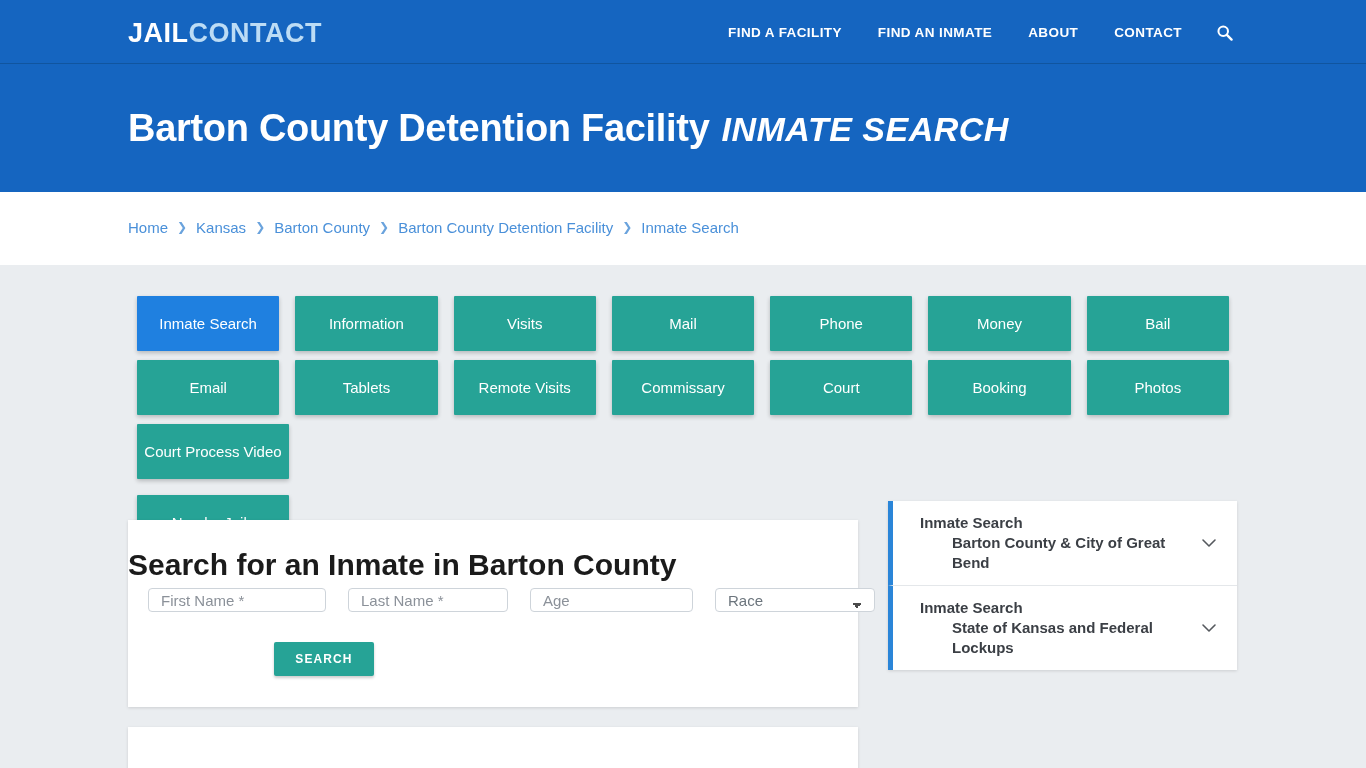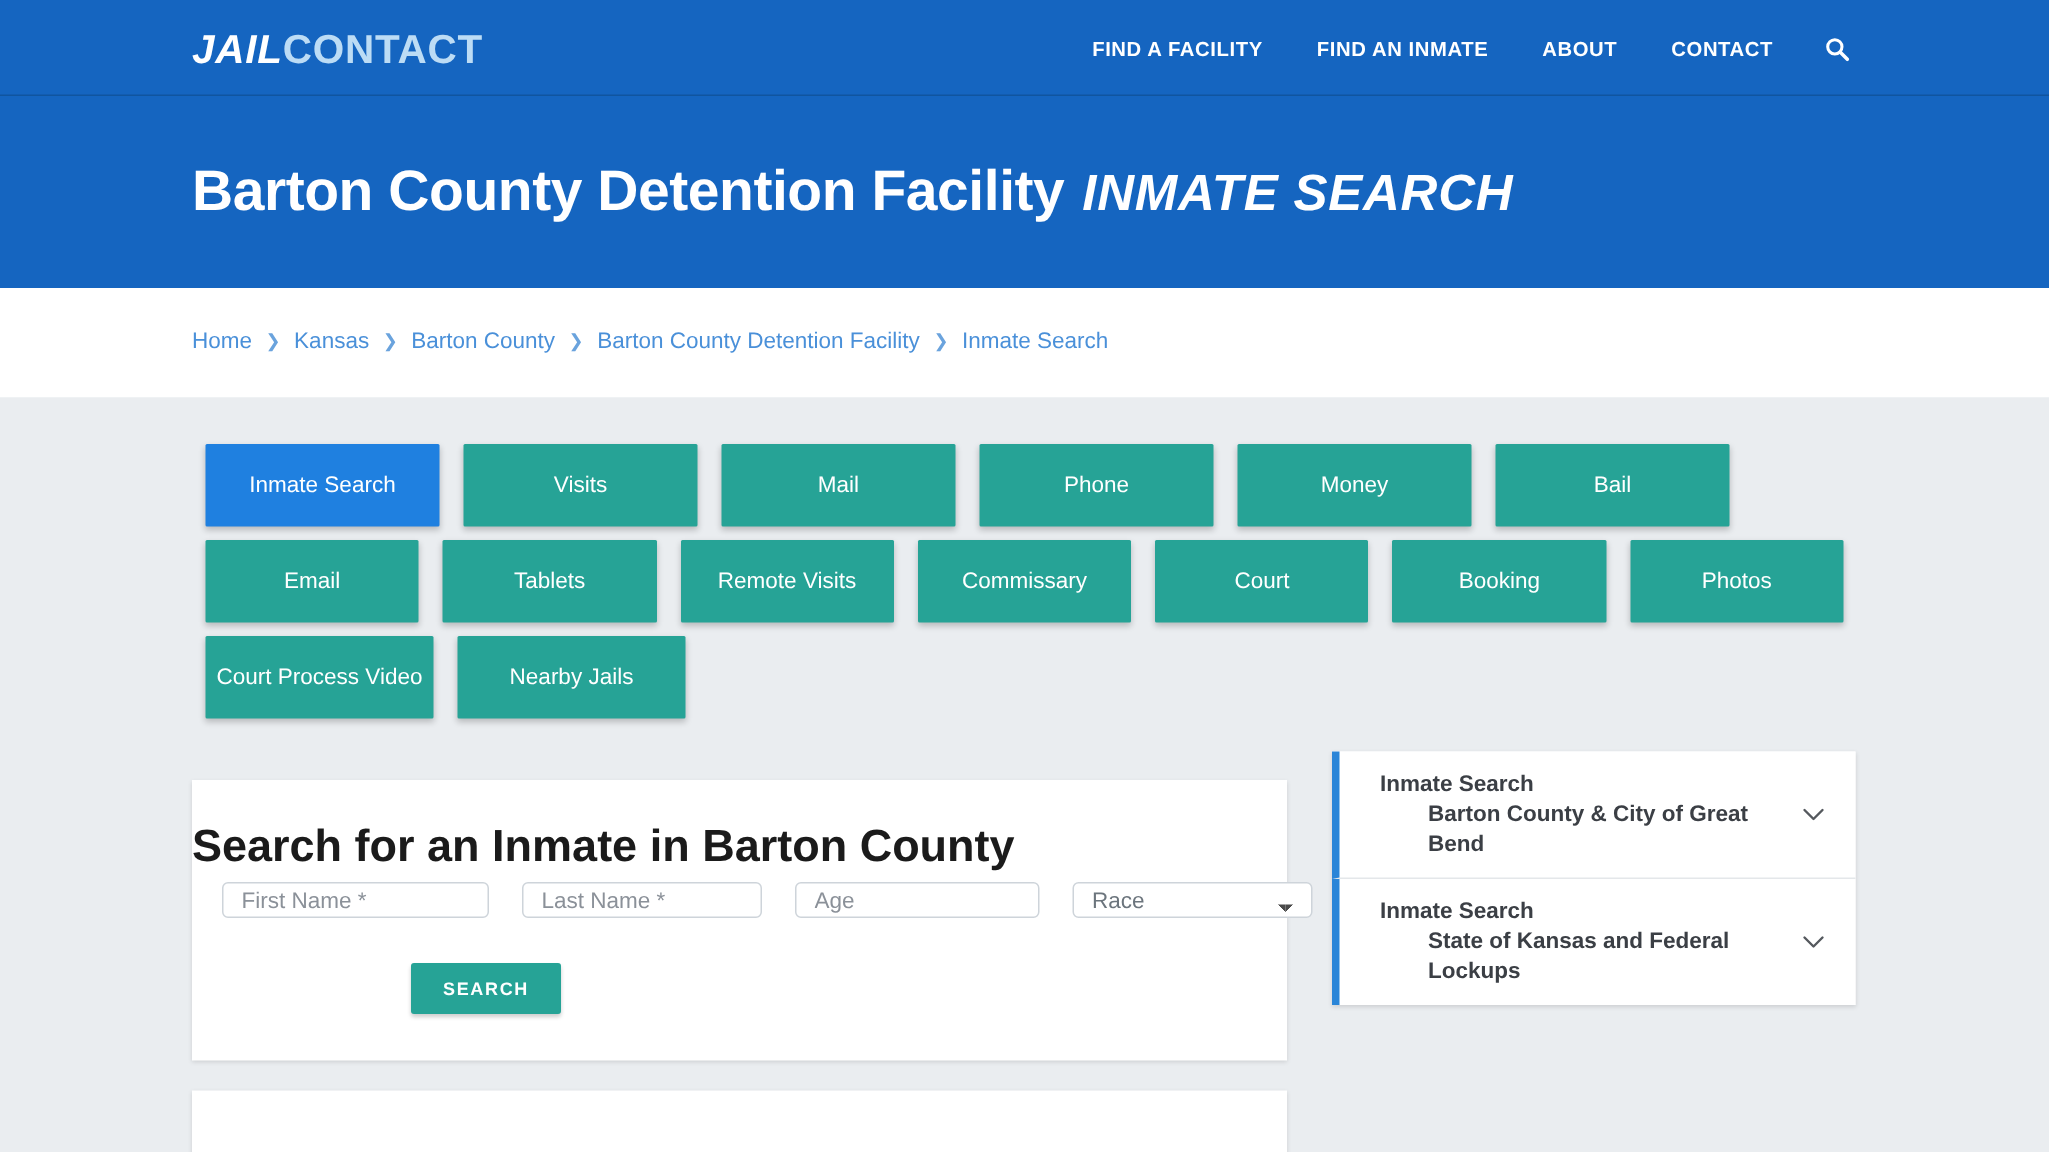--- a/index.html
+++ b/index.html
@@ -17,21 +17,21 @@
     width: 1366px; height: 64px;
     background: #1565c0;
     border-bottom: 1px solid #10559f;
   }
   .logo {
     position: absolute; left: 128px; top: 19px;
     font-size: 27px; font-weight: bold;
     letter-spacing: 0.5px; line-height: 28px;
     white-space: nowrap;
   }
-  .logo .lg-a { color: #ffffff; font-style: italic; }
+  .logo .lg-a { color: #ffffff; }
   .logo .lg-b { color: #bcdcf5; }
 
   .nav-links {
     position: absolute; right: 128px; top: 0;
     height: 64px; display: flex; align-items: center; gap: 0px;
   }
   .nav-link {
     color: #ffffff; font-size: 13.5px; font-weight: bold;
     letter-spacing: 0.4px; text-decoration: none;
     padding: 0 18px; white-space: nowrap; cursor: pointer;
@@ -91,21 +91,21 @@
   }
 
   
   .tabs {
     position: absolute; left: 137px; top: 31px;
     width: 1092px;
   }
   .tab-row {
     display: flex; gap: 16px; margin-bottom: 9px;
   }
-  .tab-row.centered { justify-content: flex-start; }
+  .tab-row.centered { justify-content: space-between; flex-direction: column; }
   .tab {
     height: 55px; width: 156px;
     background: #26a396;
     color: #ffffff; font-size: 15px;
     display: flex; align-items: center; justify-content: center;
     box-shadow: 0 2px 4px rgba(0,0,0,0.22);
     cursor: pointer; white-space: nowrap;
     border-radius: 1px;
   }
   .tab.active { background: #1f80e0; }
@@ -231,20 +231,21 @@
     <span class="crumb-sep">❯</span>
     <a class="crumb last">Inmate Search</a>
   </div>
 </div>
 
 <div class="page">
 
   <div class="tabs">
     <div class="tab-row">
       <div class="tab active">Inmate Search</div>
+      <div class="tab">Information</div>
       <div class="tab">Visits</div>
       <div class="tab">Mail</div>
       <div class="tab">Phone</div>
       <div class="tab">Money</div>
       <div class="tab">Bail</div>
     </div>
     <div class="tab-row">
       <div class="tab">Email</div>
       <div class="tab">Tablets</div>
       <div class="tab">Remote Visits</div>

